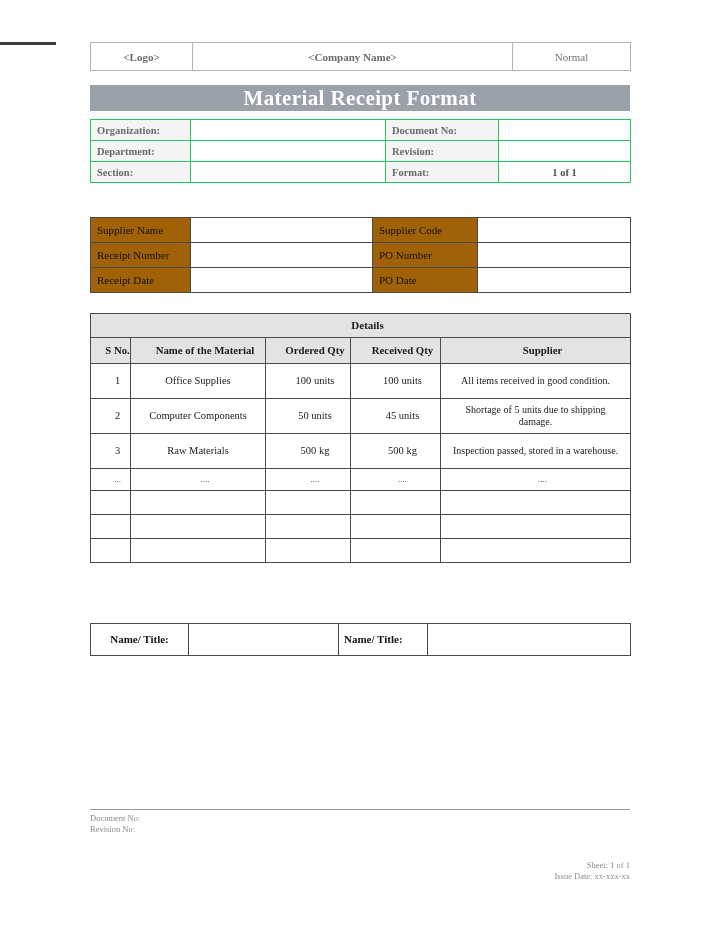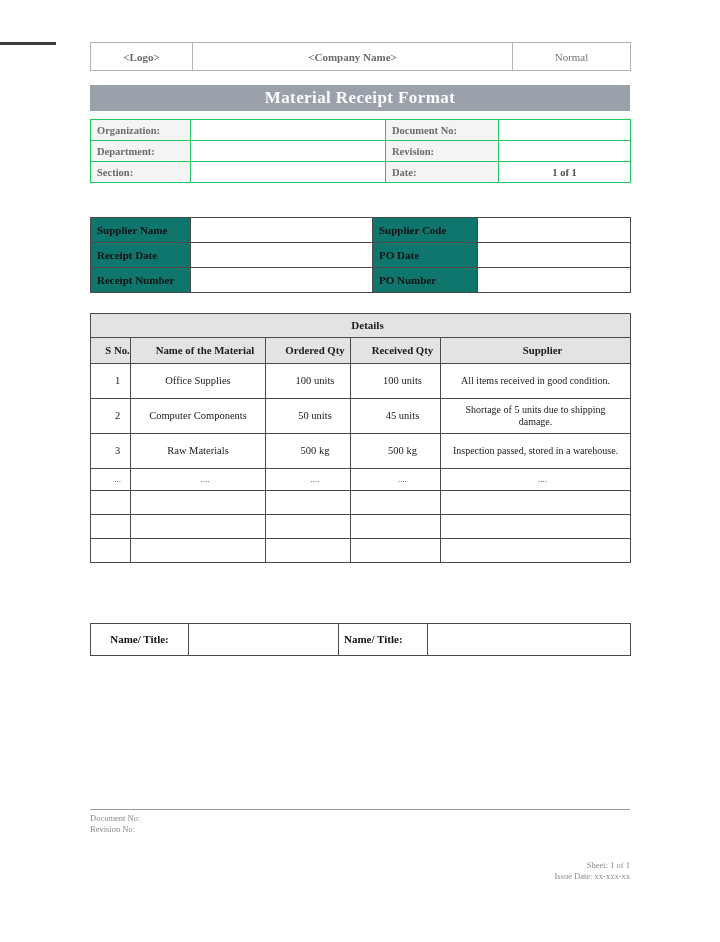--- a/index.html
+++ b/index.html
@@ -13,33 +13,33 @@
   td, th { overflow:hidden; }
 
   
   .hdr-table { margin-top:42px;border-radius:10px; }
   .hdr-table td { border:1px solid #b3b3b3; height:28px; text-align:center;
     font-size:11px; color:#6b6b6b; font-weight:bold; }
   .hdr-table td.normal { font-weight:normal; color:#777; font-size:11px; }
 
   
   .banner { margin-top:14px; width:540px; height:26px; background:#9ba1aa;
-    color:#fdfdfd; font-weight:bold; font-size:17px; text-align:center;
+    color:#fdfdfd; font-weight:bold; font-size:21px; text-align:center;
     line-height:26px; letter-spacing:0.4px; }
 
   
   .info-table { margin-top:8px; }
   .info-table td { border:1px solid #22c55e; height:21px; font-size:10.5px; padding:0 6px; }
   .info-table td.lbl { background:#f4f4f4; color:#6a6a6a; font-weight:bold; }
   .info-table td.sheet-val { font-weight:bold; color:#4e4e4e; text-align:center; }
 
   
   .sup-table { margin-top:34px; }
   .sup-table td { border:1.5px solid #4a4a4a; height:25px; font-size:11px; padding:0 6px; }
-  .sup-table td.lbl { background:#0f766e; color:#111; font-weight:bold;margin-top:12px; }
+  .sup-table td.lbl { background:#a16207; color:#111; font-weight:normal;margin-top:12px; }
 
   
   .det-table { margin-top:20px; }
   .det-table td, .det-table th { border:1.5px solid #4a4a4a; font-size:10.5px;
     color:#1a1a1a; text-align:center; vertical-align:middle; line-height:1.2;padding-left:14px; }
   .det-table .title-row td { background:#e3e3e3; font-weight:bold; height:24px; font-size:11px; }
   .det-table .col-head th { background:#e3e3e3; font-weight:bold; height:26px; font-size:10.8px; }
   .det-table .data-row td { height:35px; }
   .det-table .data-row td.remarks { font-size:10px; padding:1px 7px; }
   .det-table .data-row td.mat { padding:1px 14px; }
@@ -101,50 +101,50 @@
       </tr>
       <tr>
         <td class="lbl">Department:</td>
         <td></td>
         <td class="lbl">Revision:</td>
         <td></td>
       </tr>
       <tr>
         <td class="lbl">Section:</td>
         <td></td>
-        <td class="lbl">Date:</td>
+        <td class="lbl">Format:</td>
         <td class="sheet-val">1 of 1</td>
       </tr>
     </tbody>
       </table>
 
     <table class="sup-table">
       <colgroup>
           <col style="width:100px">
           <col style="width:182px">
           <col style="width:105px">
           <col style="width:153px">
         </colgroup>
       <tbody>
           <tr>
         <td class="lbl">Supplier Name</td>
         <td></td>
         <td class="lbl">Supplier Code</td>
         <td></td>
       </tr>
       <tr>
+        <td class="lbl">Receipt Number</td>
+        <td></td>
+        <td class="lbl">PO Number</td>
+        <td></td>
+      </tr>
+      <tr>
         <td class="lbl">Receipt Date</td>
         <td></td>
         <td class="lbl">PO Date</td>
-        <td></td>
-      </tr>
-      <tr>
-        <td class="lbl">Receipt Number</td>
-        <td></td>
-        <td class="lbl">PO Number</td>
         <td></td>
       </tr>
     </tbody>
       </table>
 
     <table class="det-table">
       <colgroup>
           <col style="width:40px">
           <col style="width:135px">
           <col style="width:85px">

